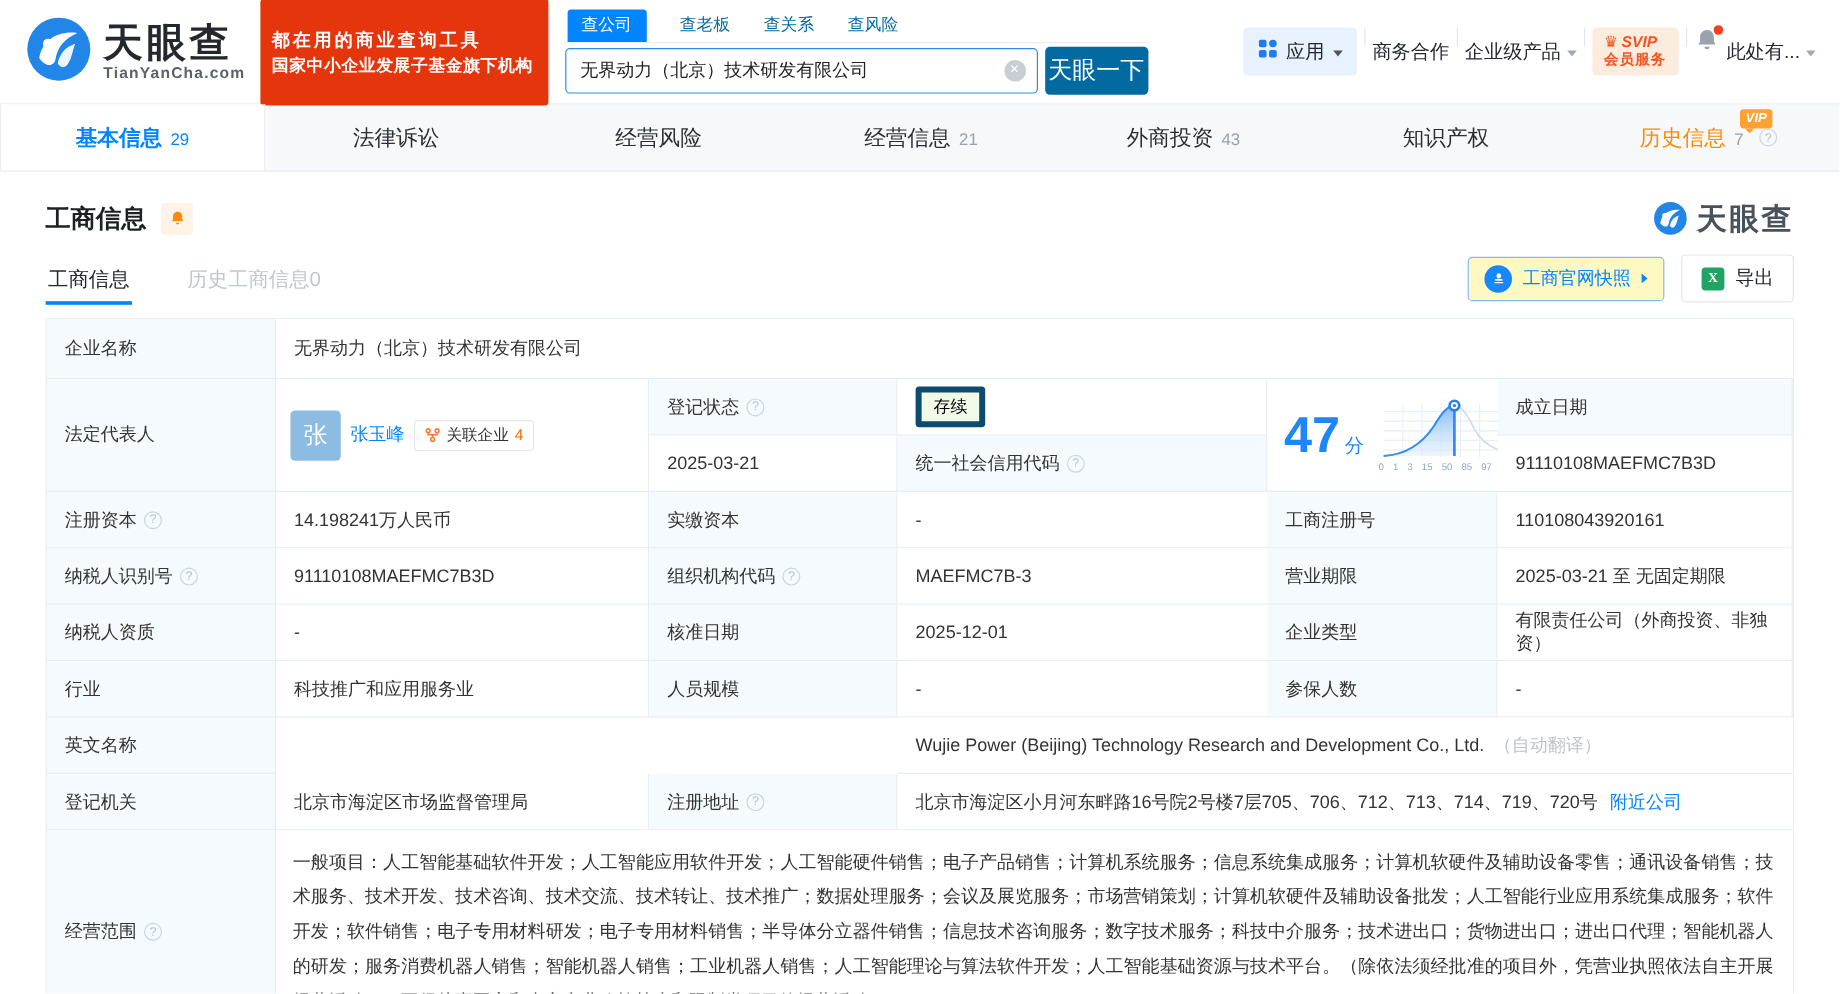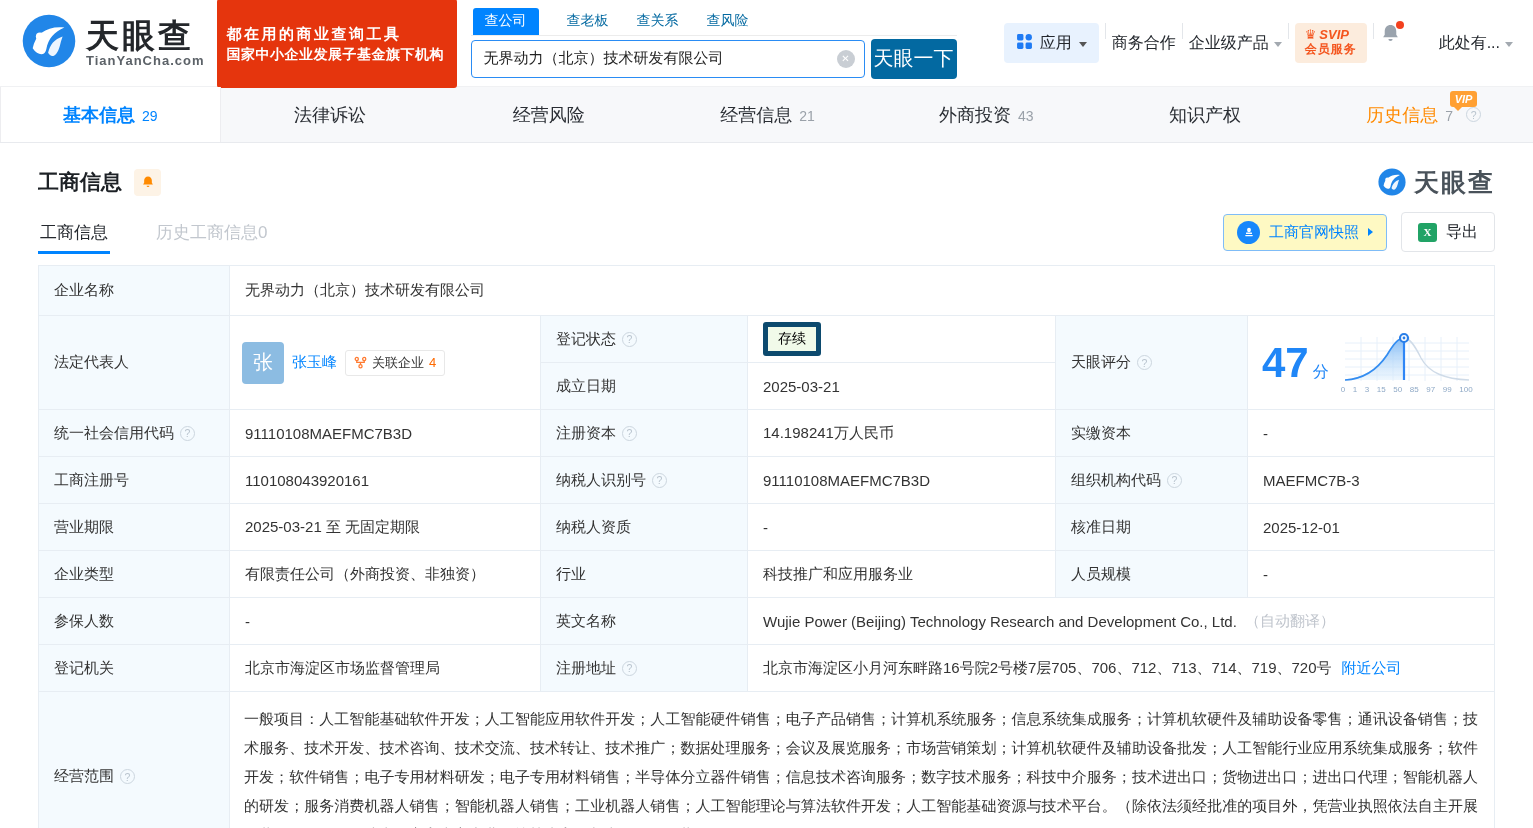--- a/index.html
+++ b/index.html
@@ -34,21 +34,21 @@
   .vdiv { width:1px; height:16px; background:#e3e6ea; }
   .nav-item { display:flex; align-items:center; gap:5px; cursor:pointer; white-space:nowrap; }
   .caret { width:0; height:0; border-left:4px solid transparent; border-right:4px solid transparent; border-top:5px solid #555; margin-top:2px; }
   .caret.gray { border-top-color:#a3a9b0; }
   .svip-chip { background:#fcecdd; border-radius:4px; padding:4px 10px; display:flex; flex-direction:column; line-height:15px; cursor:pointer; }
   .svip-top { display:flex; align-items:center; gap:3px; color:#f4541d; font-weight:700; font-style:italic; font-size:13px; }
   .svip-top .crown::before { content:"♛"; font-style:normal; font-size:13px; }
   .svip-bot { color:#f4541d; font-weight:700; font-size:12px; letter-spacing:1px; }
   .bell-wrap { position:relative; cursor:pointer; display:flex; }
   .red-dot { position:absolute; top:-2px; right:-3px; width:8px; height:8px; border-radius:50%; background:#f3401e; }
-  .user { max-width:92px; overflow:hidden; text-overflow:ellipsis; white-space:nowrap;margin-left:32px; }
+  .user { max-width:92px; overflow:hidden; text-overflow:ellipsis; white-space:nowrap; }
 
   
   .tabbar { height:57px; display:flex; background:#f7f8fa; border-top:1px solid #f0f1f3; border-bottom:1px solid #e8eaee; }
   .tab { flex:1; display:flex; align-items:center; justify-content:center; gap:7px; font-size:18px; color:#2a2e34; position:relative; cursor:pointer; }
   .tab .cnt { font-size:14px; color:#9aa1a9; margin-top:2px; }
   .tab.active { background:#fff; color:#0084ff; font-weight:700; border-left:1px solid #ededf0; border-right:1px solid #ededf0; }
   .tab.active .cnt { color:#0084ff; font-weight:400; }
   .tab.vip-tab { color:#ff8a00; }
   .vip-chip { position:absolute; top:4px; left:calc(50% + 26px); background:#ffa033; color:#fff; font-size:11px;
     font-weight:700; font-style:italic; border-radius:3px; padding:1px 5px; line-height:14px; }
@@ -299,24 +299,20 @@
         <span>关联企业</span>
         <span class="num">4</span>
       </span>
     </div>
     <div class="cell lbl">
       <span>登记状态</span>
         <span class="qicon"></span>
     </div>
     <div class="cell">
       <span class="status-badge">存续</span>
-    </div>
-    <div class="cell lbl rspan2">
-      <span>天眼评分</span>
-        <span class="qicon"></span>
     </div>
     <div class="cell last rspan2 score-cell">
       <span class="score-num">
         <span>47</span>
           <span class="unit">分</span>
       </span>
       <span class="score-chart">
         <svg width="132" height="52" viewBox="0 0 132 52">
           <defs>
             <linearGradient id="gscore" x1="0" y1="0" x2="0" y2="1">

